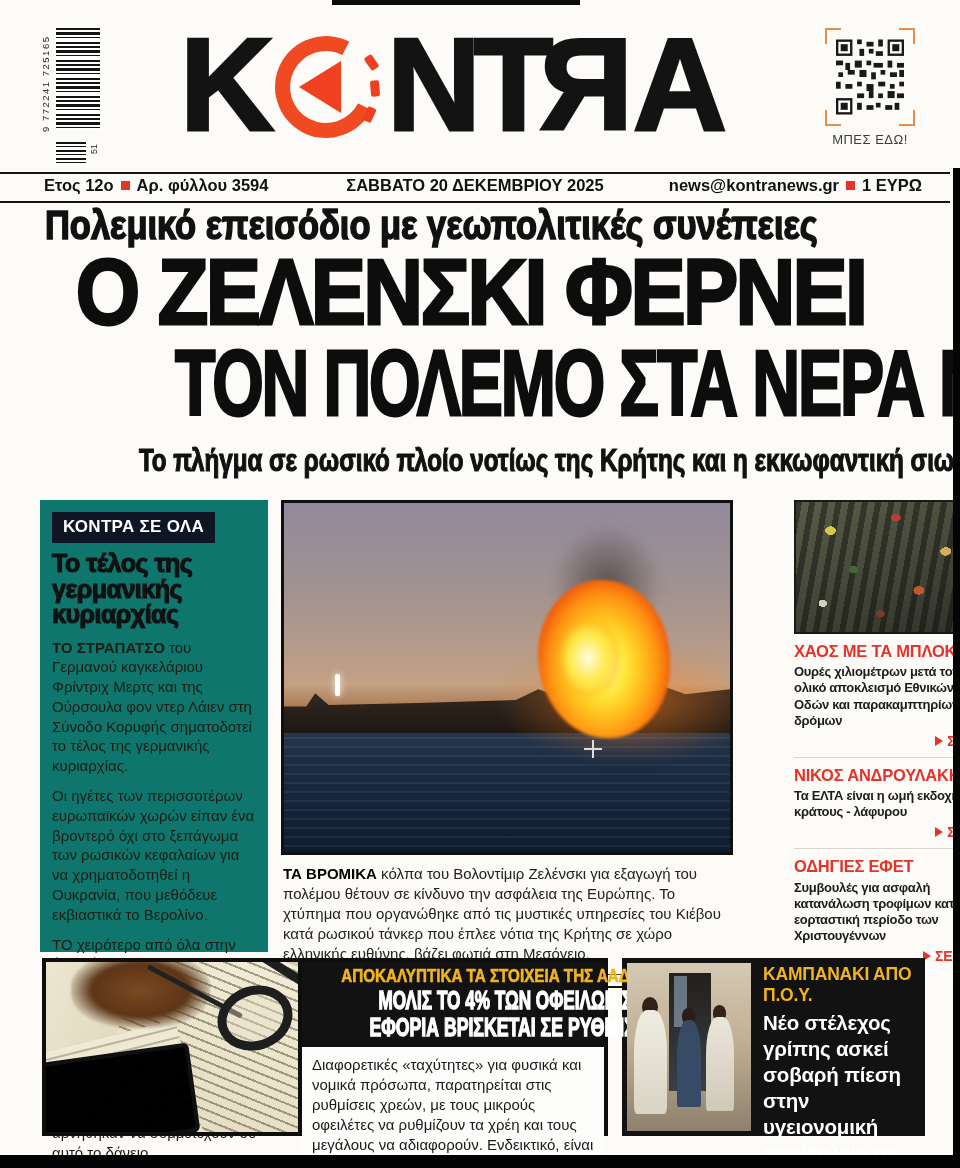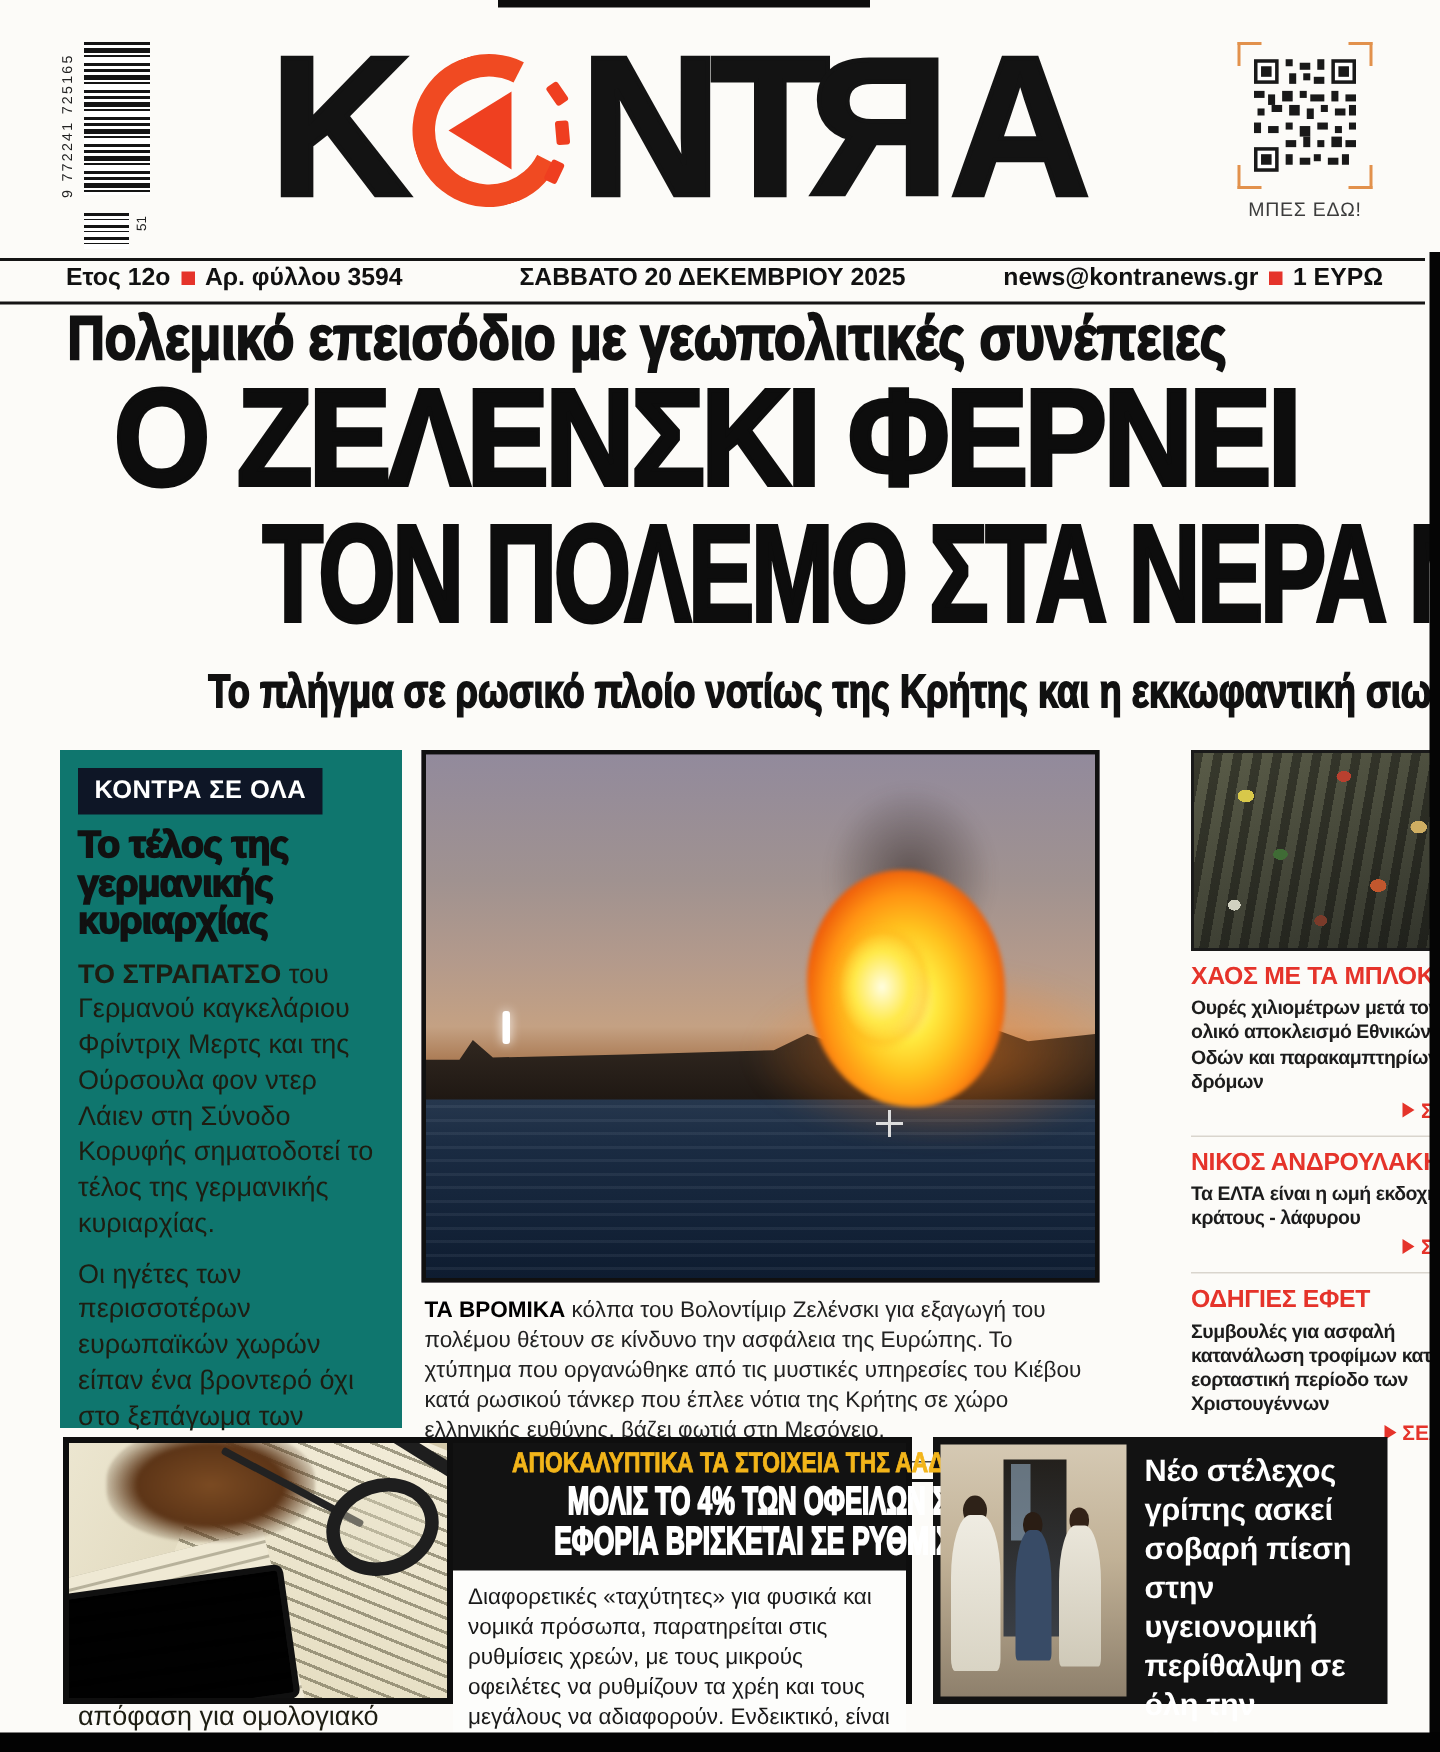--- a/index.html
+++ b/index.html
@@ -71,21 +71,21 @@
   .subhead{position:absolute;top:443px;left:0;right:10px;text-align:center;font-size:31px;font-weight:bold;-webkit-text-stroke:1.2px #111;}
 
   
   .content{position:absolute;top:500px;left:40px;width:885px;height:452px;display:flex;gap:13px;}
 
   
   .opinion{width:228px;flex:none;background:#0f766e;padding:10px 12px 8px;box-sizing:border-box;}
   .badge{display:inline-block;background:#0e1626;color:#fff;font-weight:bold;font-size:17px;
     padding:5px 11px 6px;letter-spacing:.3px;margin:2px 0 8px;}
   .op-title{font-size:25px;font-weight:bold;-webkit-text-stroke:1.2px #111;line-height:1.02;letter-spacing:-.5px;margin-bottom:10px;}
-  .op-p{font-size:18px;line-height:1.32;margin:0 0 10px;color:#1d1d12;}
+  .op-p{font-size:15px;line-height:1.32;margin:0 0 10px;color:#1d1d12;}
   .op-p b{font-weight:bold;}
 
   
   .center-col{width:452px;flex:none;display:flex;flex-direction:column;}
   .photo-main{height:349px;border:3px solid #101010;position:relative;overflow:hidden;flex:none;background:#7c7384;}
   .pm-sky{position:absolute;inset:0;background:linear-gradient(180deg,#928a9c 0%,#a09290 24%,#b49a8b 40%,#c4a183 52%,#ad7e58 58%,#8a6248 62%);}
   .pm-sea{position:absolute;left:0;right:0;top:62%;bottom:0;
     background:linear-gradient(180deg,#2b3c52 0%,#1a2b42 35%,#0e1c30 100%);}
   .pm-sea:after{content:"";position:absolute;inset:0;
     background:repeating-linear-gradient(180deg,rgba(210,220,235,.07) 0 2px,transparent 2px 9px);}
@@ -381,20 +381,21 @@
         <div class="fp-door"></div>
         <div class="fp-light"></div>
         <div class="fp-head1"></div>
         <div class="fp-fig1"></div>
         <div class="fp-head2"></div>
         <div class="fp-fig2"></div>
         <div class="fp-head3"></div>
         <div class="fp-fig3"></div>
       </div>
       <div class="flu-col">
+        <div class="flu-kicker">ΚΑΜΠΑΝΑΚΙ ΑΠΟ Π.Ο.Υ.</div>
         <div class="flu-text">Νέο στέλεχος γρίπης ασκεί σοβαρή πίεση στην υγειονομική περίθαλψη σε όλη την Ευρώπη</div>
 
       </div>
     </div>
   </div>
 
   <div class="right-edge"></div>
   <div class="bottom-bar"></div>
 </div>
 

